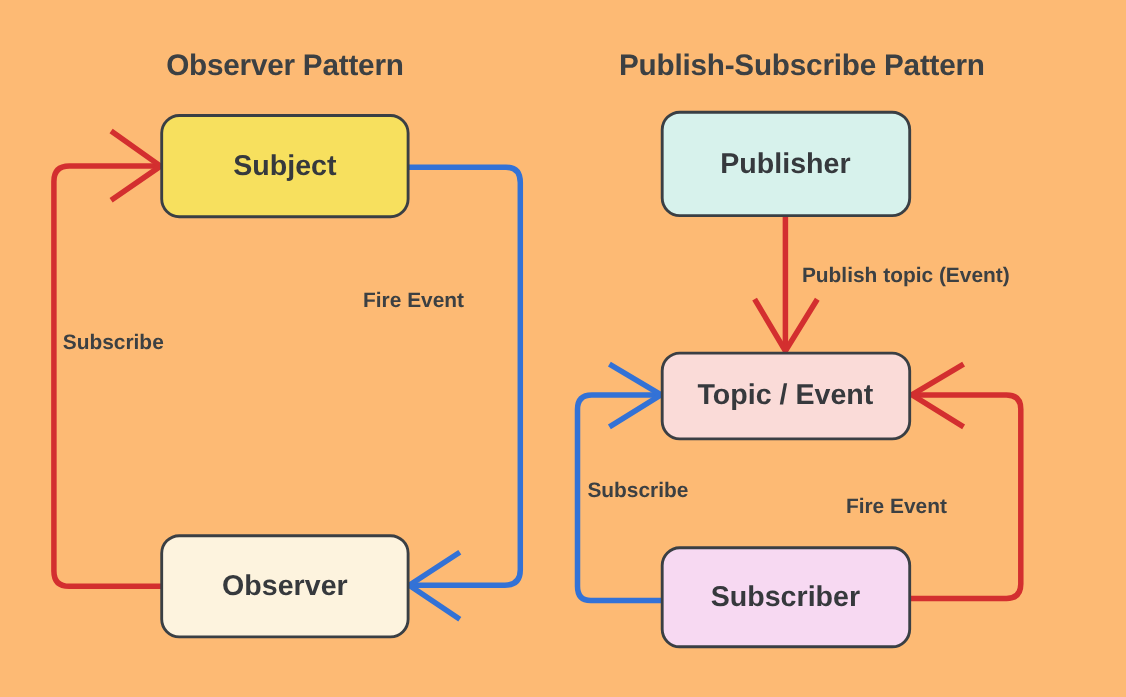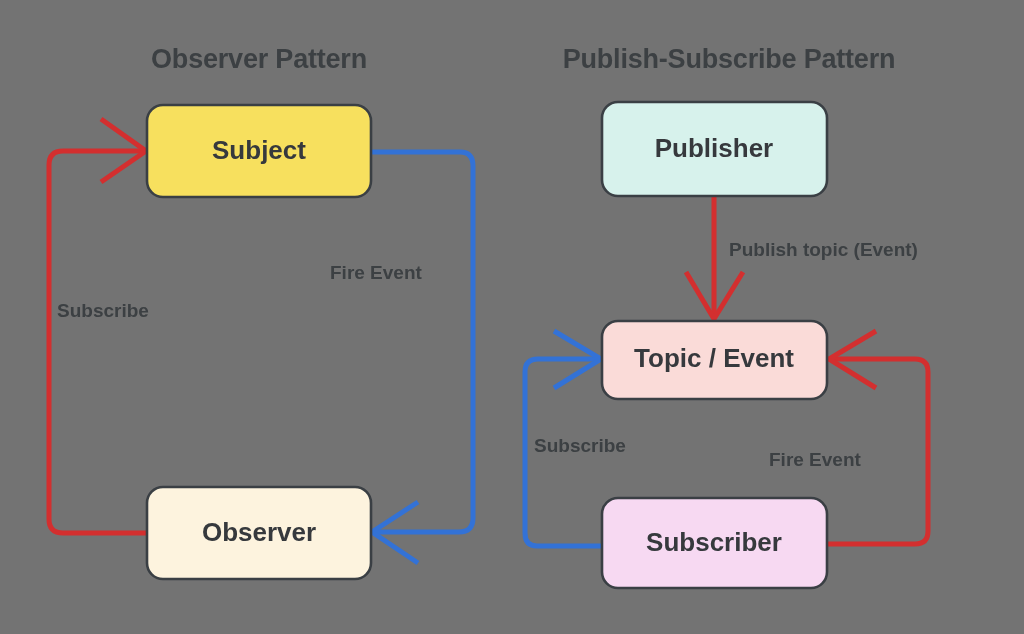--- a/index.html
+++ b/index.html
@@ -10,21 +10,21 @@
   body {
     width: 1024px;
     height: 634px;
     font-family: "Liberation Sans", sans-serif;
     overflow: hidden;
   }
   #diagram-root {
     position: relative;
     width: 1024px;
     height: 634px;
-    background: #737373;
+    background: #fdba74;
   }
   svg#diagram-svg {
     display: block;
     width: 1024px;
     height: 634px;
   }
   .panel-title {
     font-family: "Liberation Sans", sans-serif;
     font-size: 27px;
     font-weight: bold;

